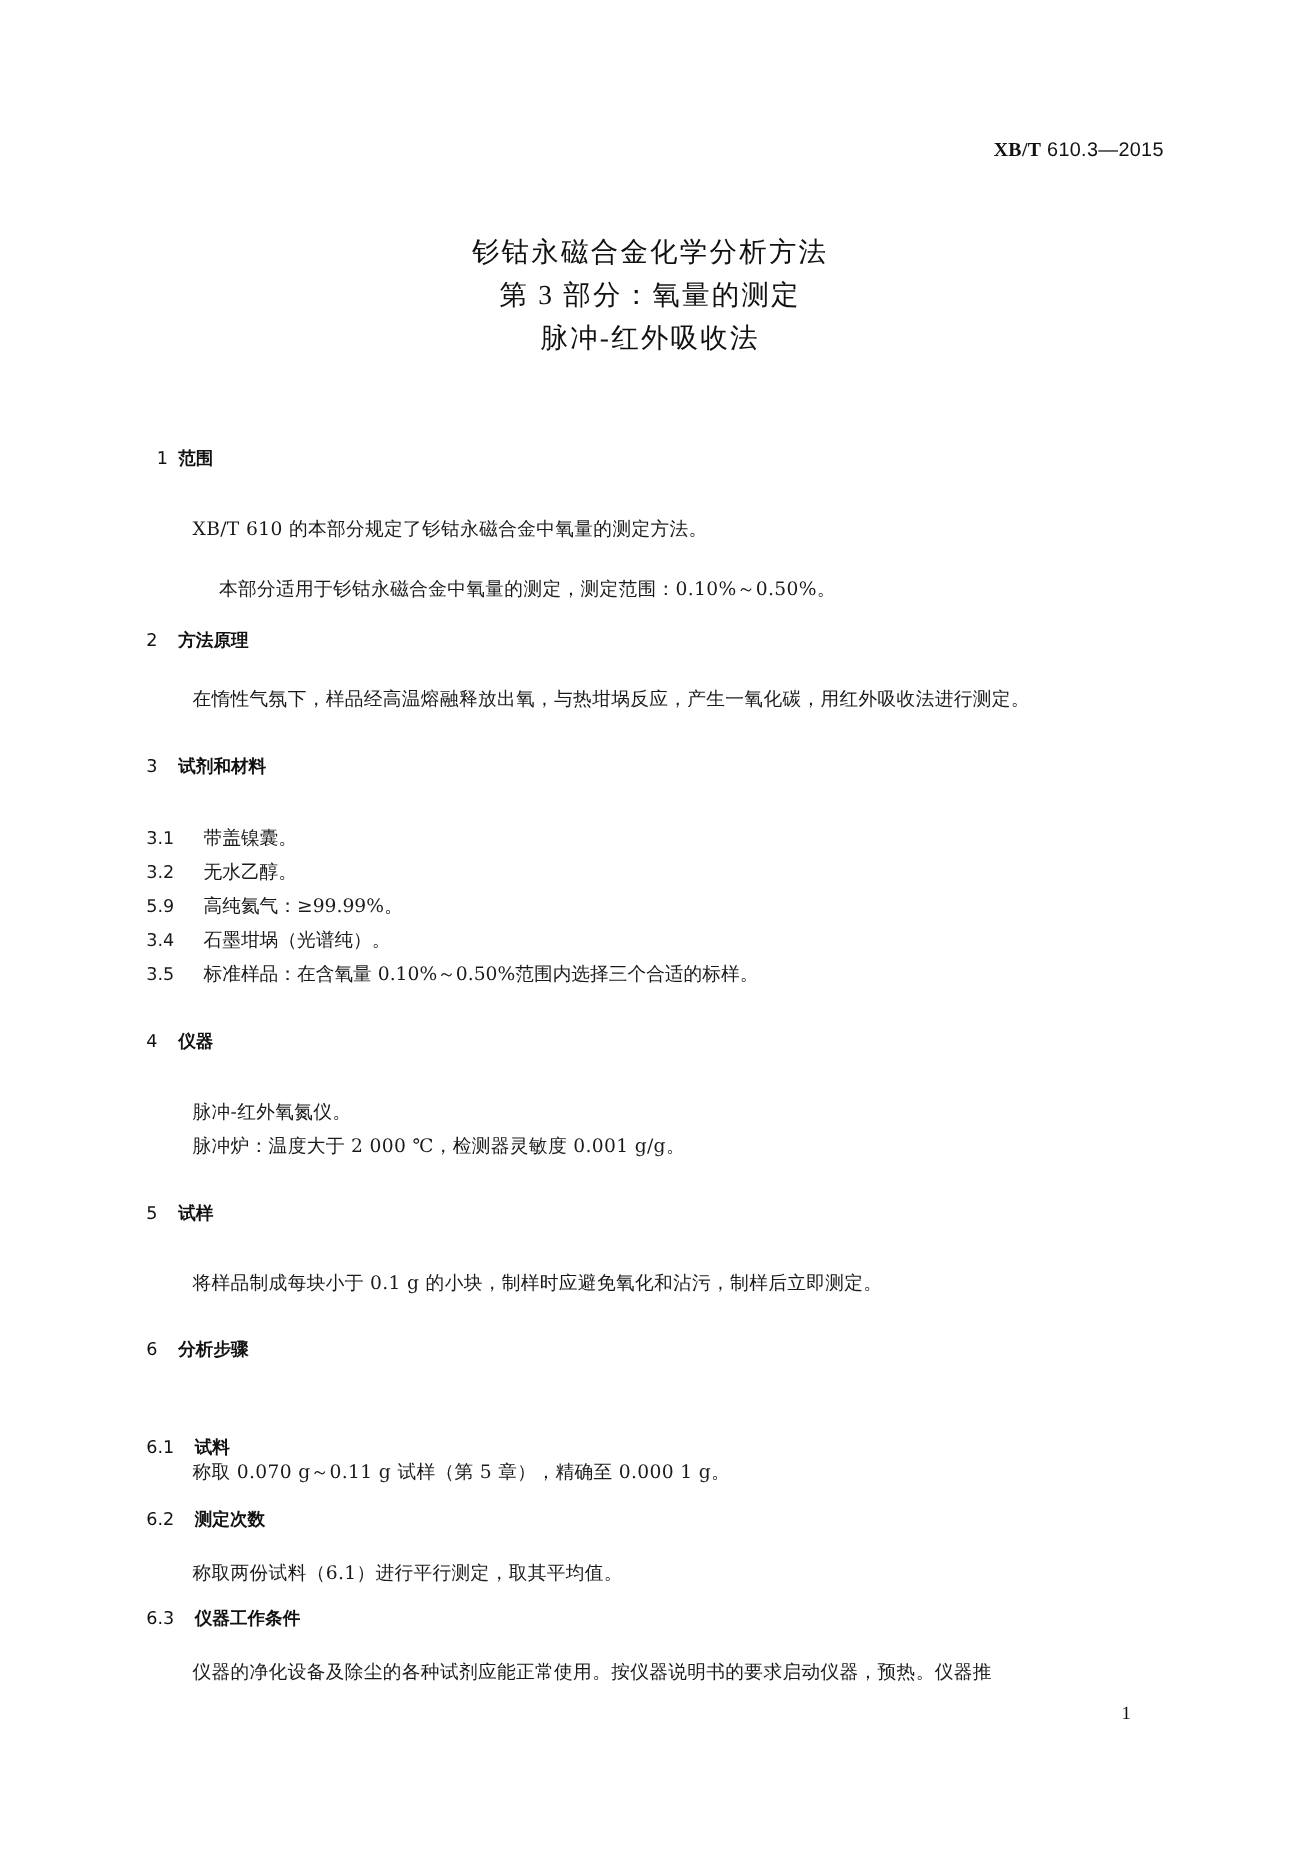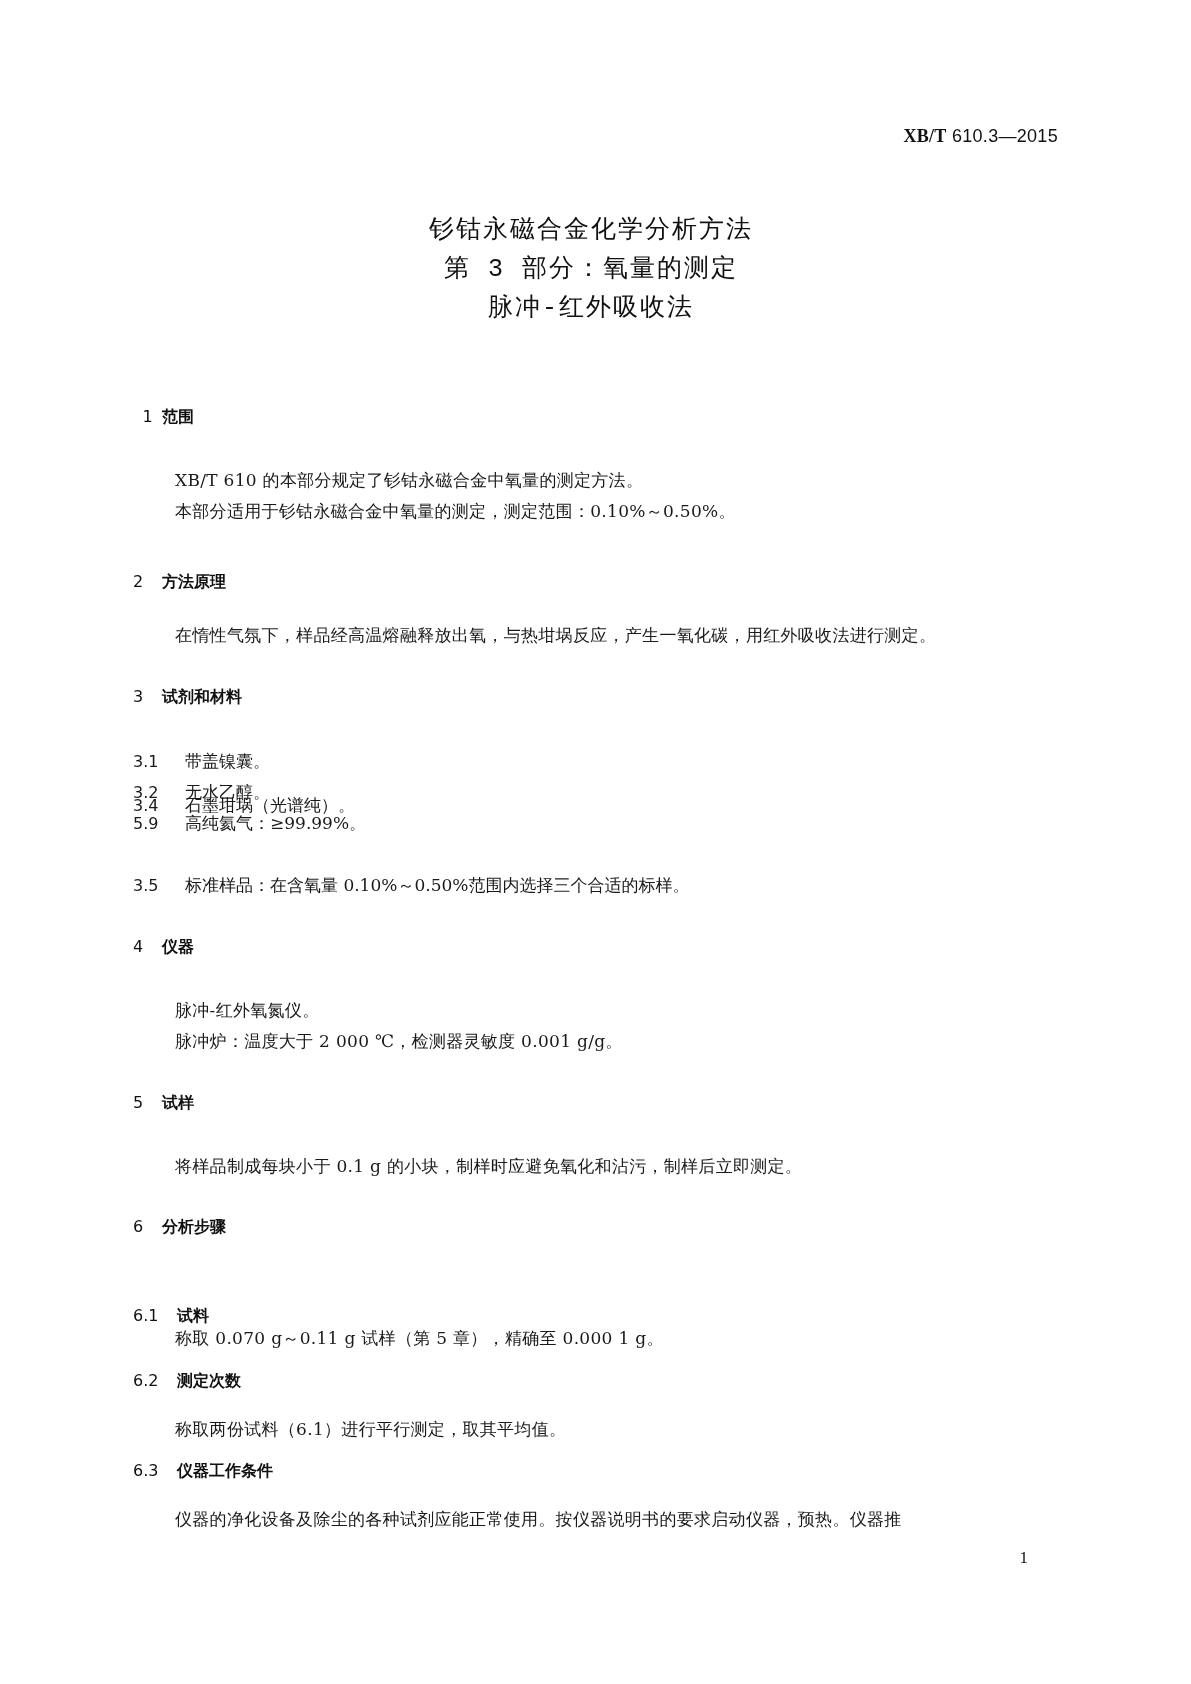--- a/index.html
+++ b/index.html
@@ -24,21 +24,21 @@
       letter-spacing: 0.3px;
     }
     .std-number .std-prefix {
       font-family: "Liberation Serif", "DejaVu Serif", serif;
       font-weight: bold;
     }
     .title-line {
       left: 0;
       width: 1182px;
       text-align: center;
-      font-family: Liberation Mono, monospace;
+      font-family: Liberation Serif, serif;
       font-size: 25px;
       letter-spacing: 2px;
       color: #111;
     }
     .heading {
       left: 133px;
       font-family: "DejaVu Sans", "Liberation Sans", sans-serif;
       font-weight: bold;
       font-size: 16px;
       color: #111;
@@ -81,40 +81,40 @@
 </div>
 
 <div class="abs title-line" style="top:212px;">钐钴永磁合金化学分析方法</div>
 <div class="abs title-line" style="top:251px;">第 3 部分：氧量的测定</div>
 <div class="abs title-line" style="top:290px;">脉冲-红外吸收法</div>
 
 <div class="abs heading" style="top:407px;text-align:center;">
   <span class="num" style="width:29px;">1</span><span>范围</span>
 </div>
 <div class="abs body-text" style="top:469px;">XB/T 610 的本部分规定了钐钴永磁合金中氧量的测定方法。</div>
-<div class="abs body-text" style="top:500px;">本部分适用于钐钴永磁合金中氧量的测定，测定范围：0.10%～0.50%。</div>
+<div class="abs body-text" style="top:524px;margin-left:24px;">本部分适用于钐钴永磁合金中氧量的测定，测定范围：0.10%～0.50%。</div>
 
 <div class="abs heading" style="top:560px;margin-top:12px;">
   <span class="num" style="width:29px;">2</span><span>方法原理</span>
 </div>
 <div class="abs body-text" style="top:624px;">在惰性气氛下，样品经高温熔融释放出氧，与热坩埚反应，产生一氧化碳，用红外吸收法进行测定。</div>
 
 <div class="abs heading" style="top:687px;">
   <span class="num" style="width:29px;">3</span><span>试剂和材料</span>
 </div>
 <div class="abs list-item" style="top:750px;">
   <span class="num">3.1</span><span>带盖镍囊。</span>
 </div>
 <div class="abs list-item" style="top:781px;">
   <span class="num">3.2</span><span>无水乙醇。</span>
 </div>
 <div class="abs list-item" style="top:812px;">
   <span class="num">5.9</span><span>高纯氦气：≥99.99%。</span>
 </div>
-<div class="abs list-item" style="top:794px;">
+<div class="abs list-item" style="top:843px;">
   <span class="num">3.4</span><span>石墨坩埚（光谱纯）。</span>
 </div>
 <div class="abs list-item" style="top:874px;">
   <span class="num">3.5</span><span>标准样品：在含氧量 0.10%～0.50%范围内选择三个合适的标样。</span>
 </div>
 
 <div class="abs heading" style="top:937px;">
   <span class="num" style="width:29px;">4</span><span>仪器</span>
 </div>
 <div class="abs body-text" style="top:999px;text-align:right;">脉冲-红外氧氮仪。</div>

